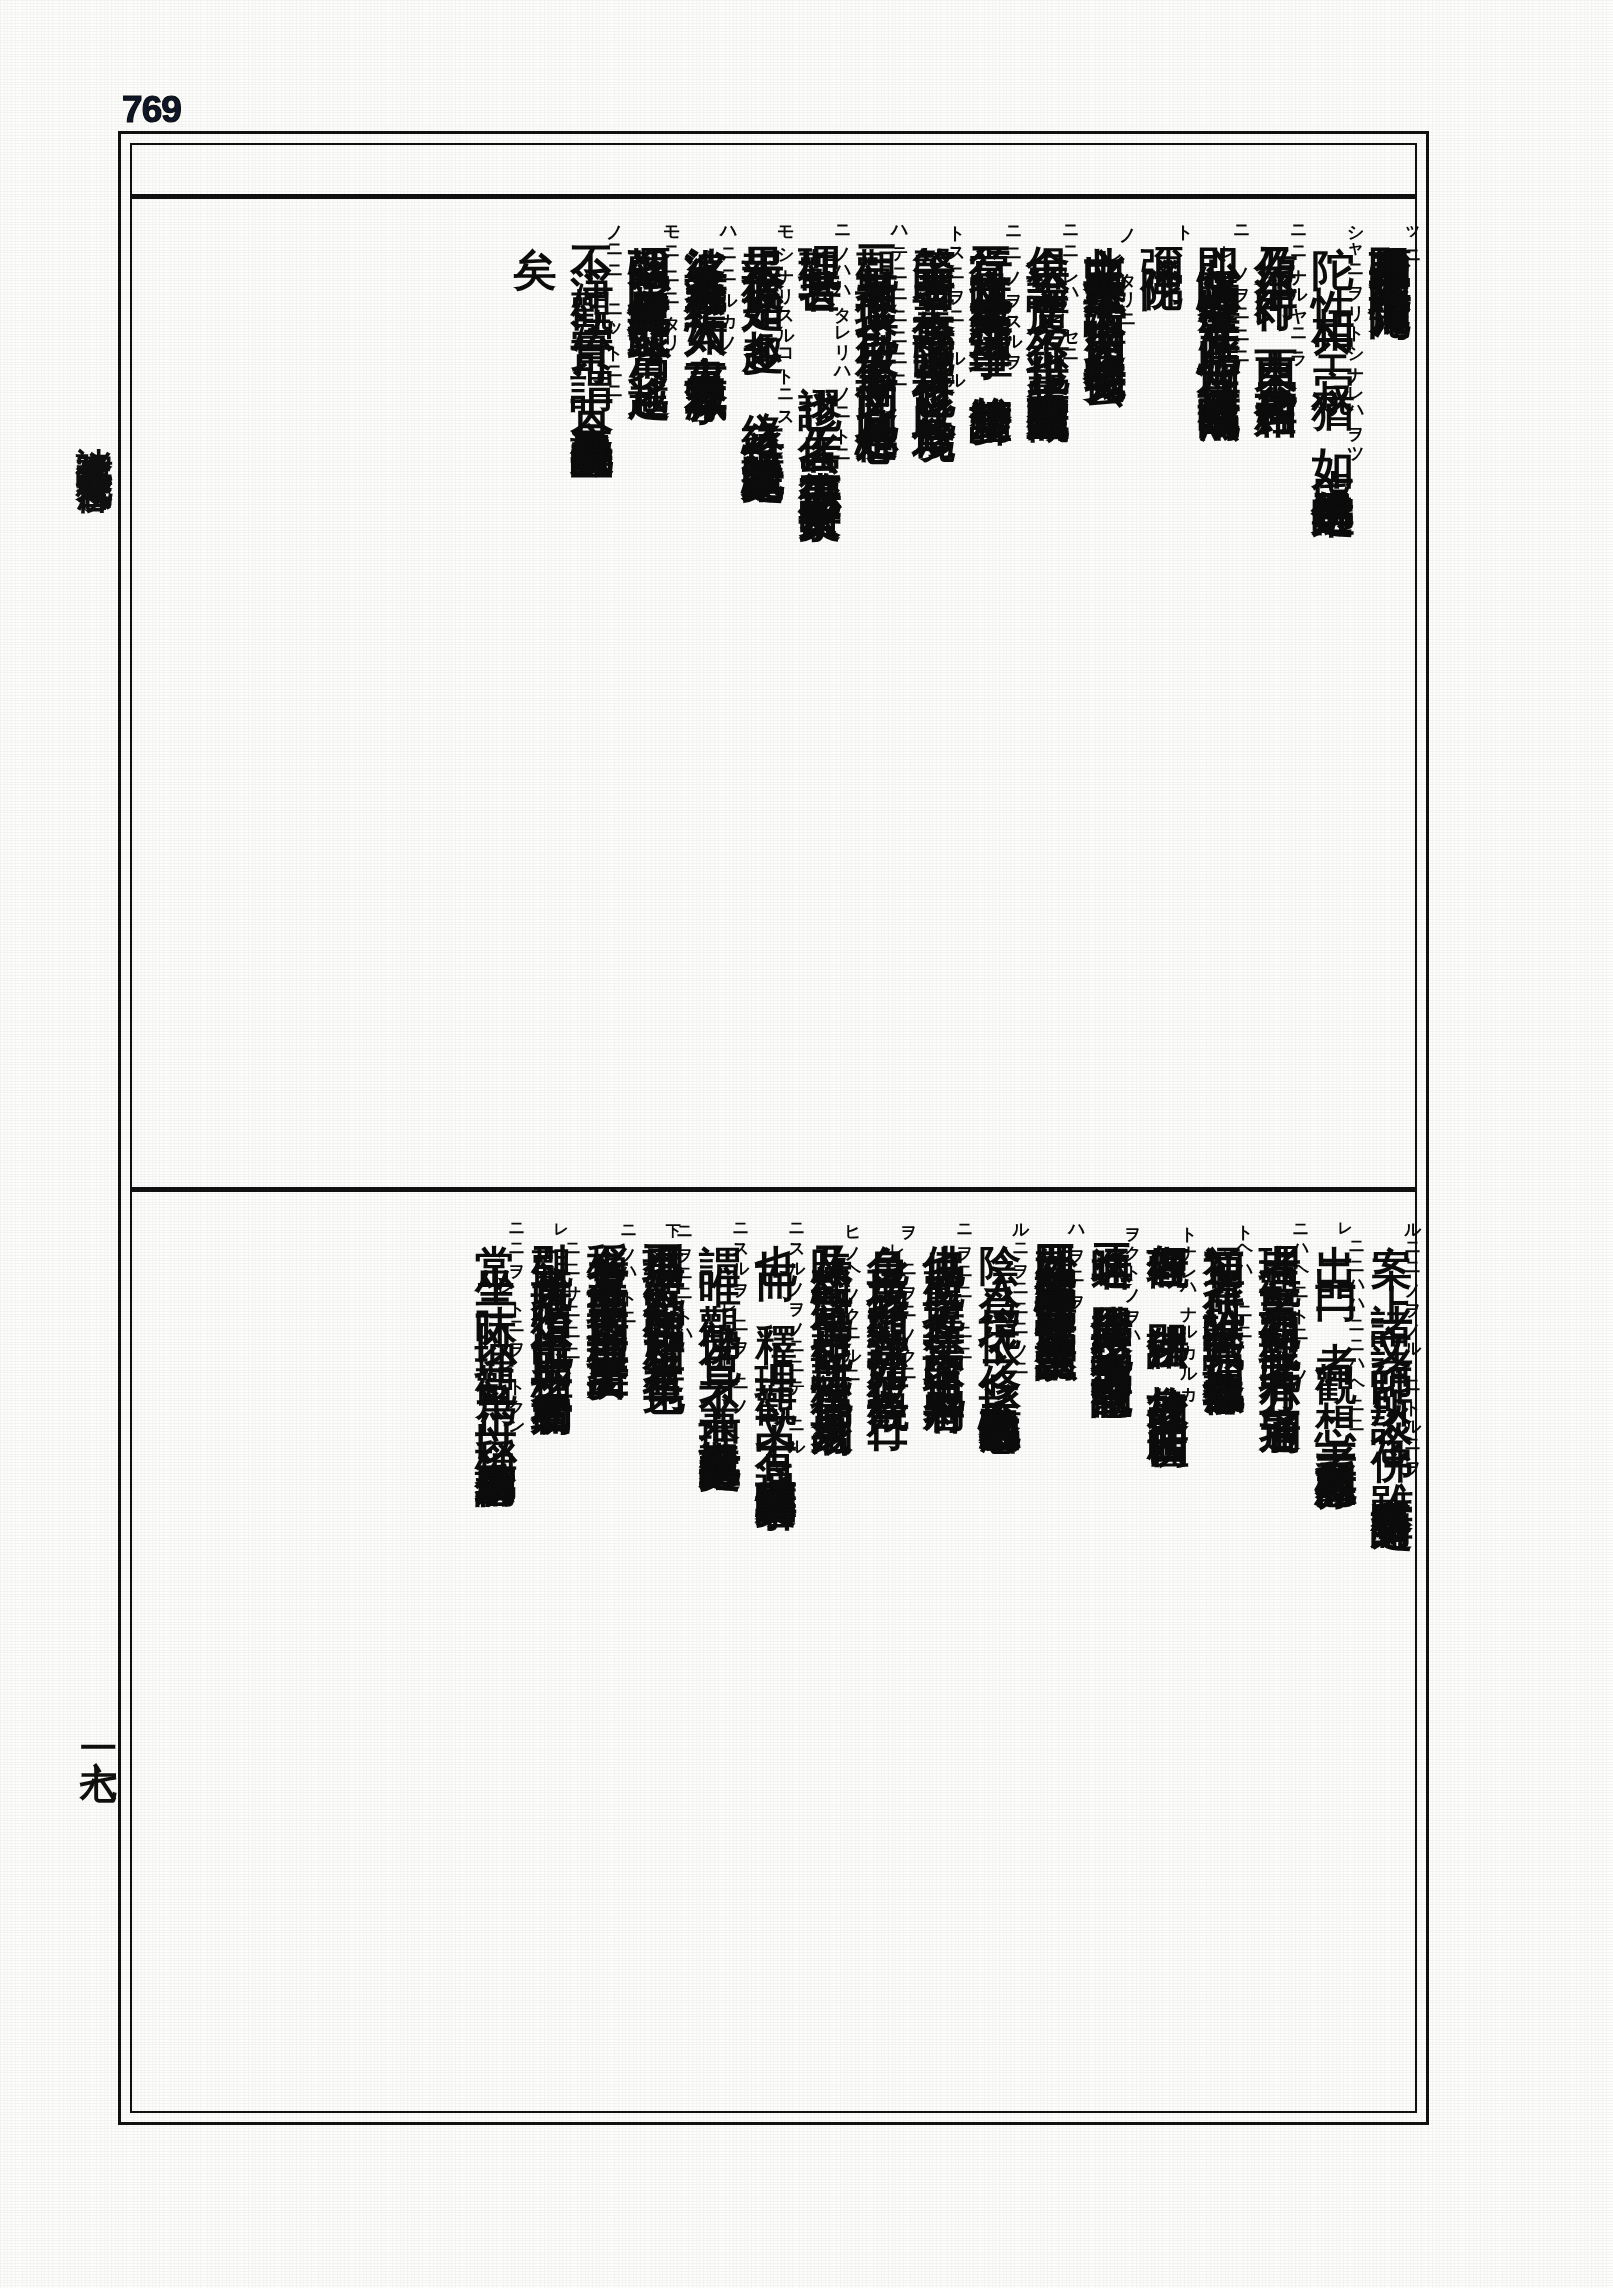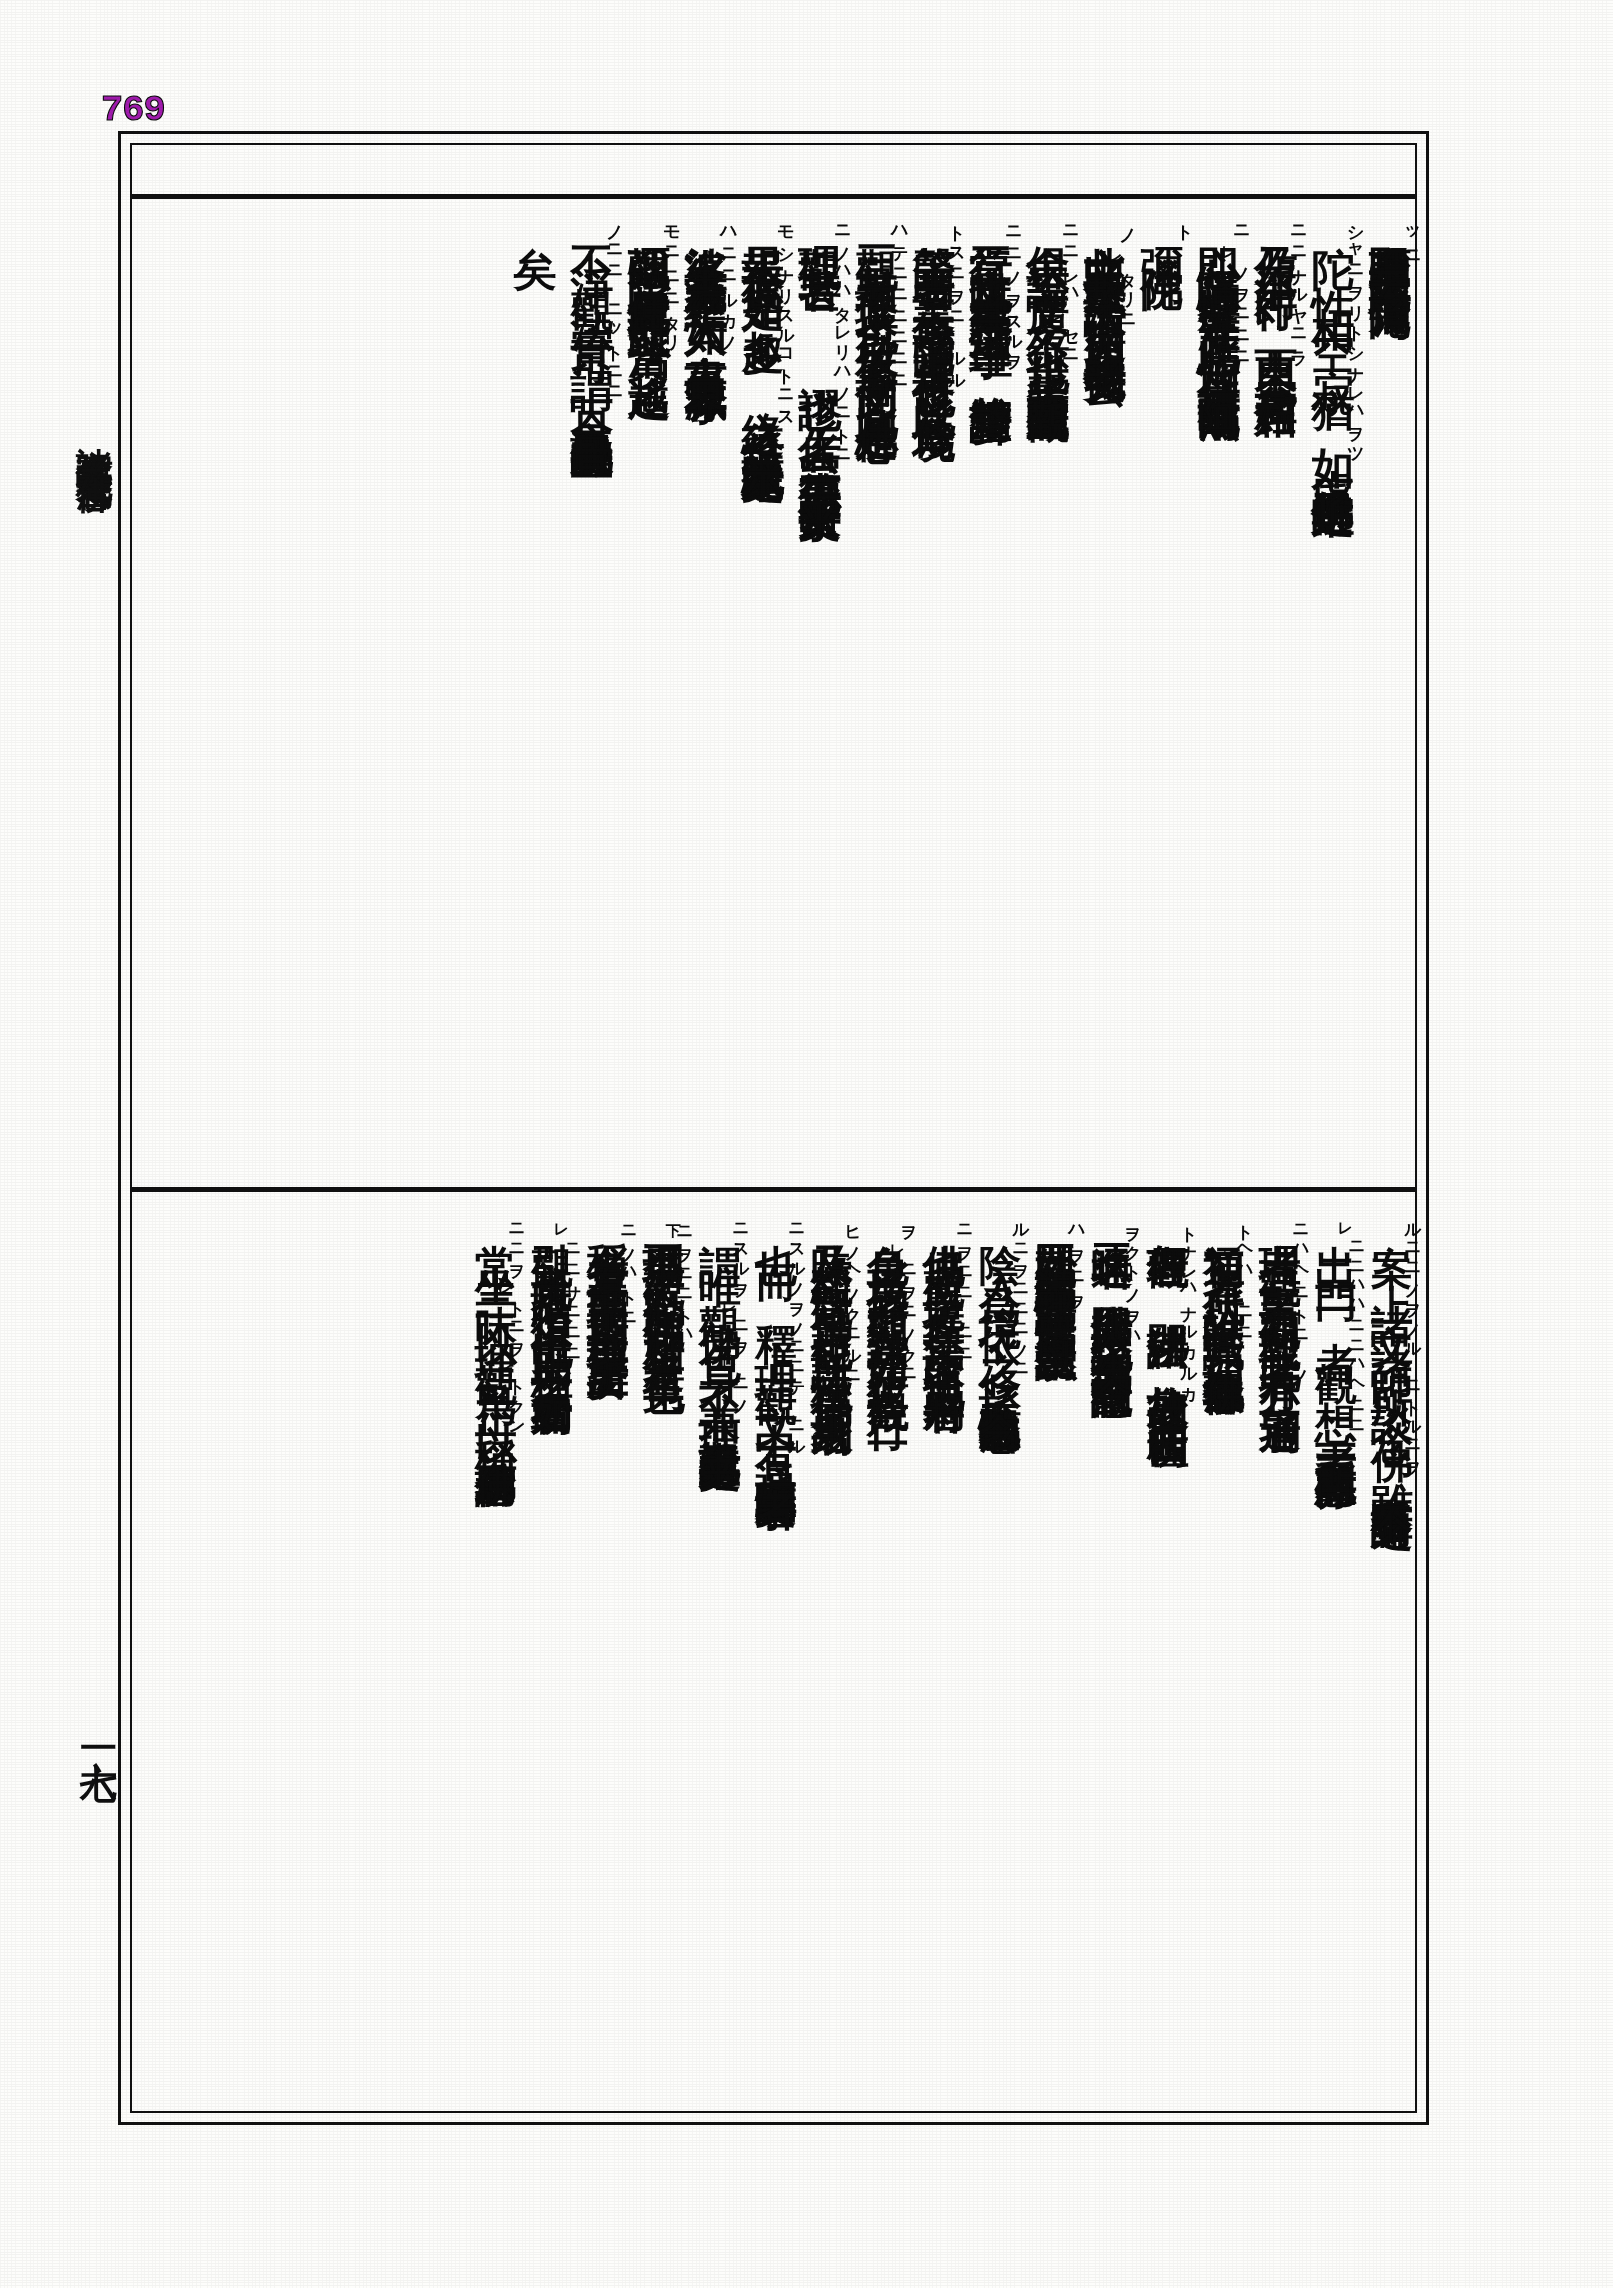--- a/index.html
+++ b/index.html
@@ -18,27 +18,27 @@
   
   #page {
     position: absolute;
     inset: 0;
     background: #fdfdfb;
   }
 
   
   #folio-arabic {
     position: absolute;
-    left: 101px;
+    left: 122px;
     top: 89px;
-    font-family: Liberation Mono, monospace;
+    font-family: Liberation Sans, sans-serif;
     font-weight: 700;
     font-size: 37px;
     letter-spacing: -0.9px;
-    color: #a21caf;
+    color: #0f172a;
     -webkit-text-stroke: 1.1px #0a0a0a;
   }
 
   
   #margin-title {
     position: absolute;
     left: 72px;
     top: 417px;
     width: 41px;
     writing-mode: vertical-rl;

